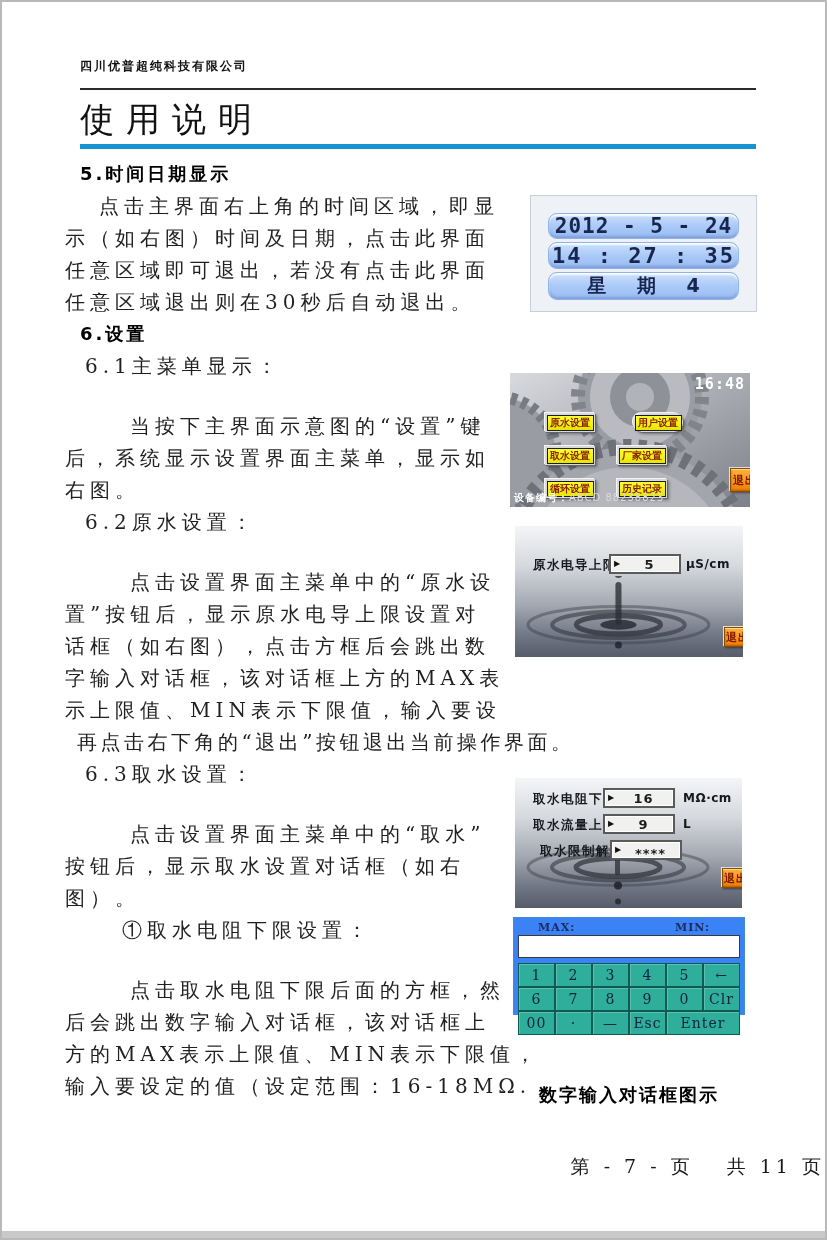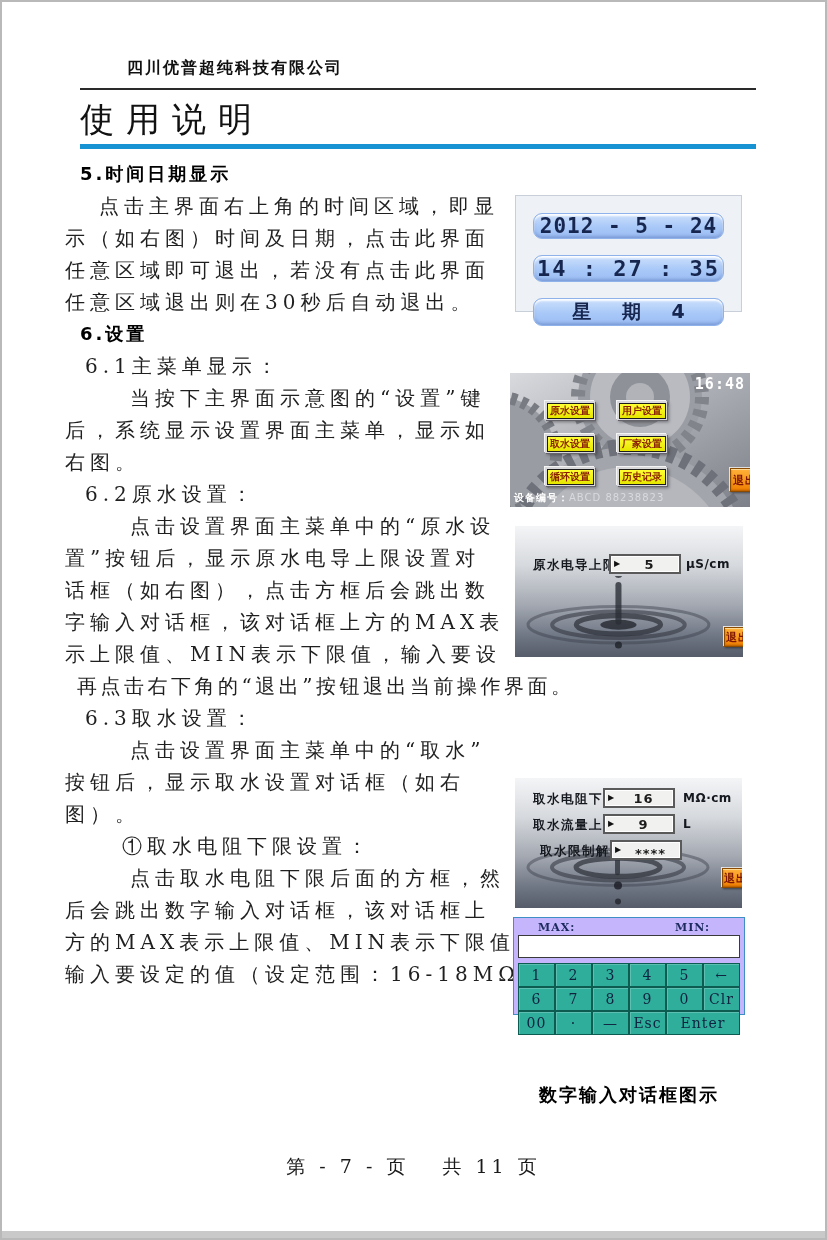--- a/index.html
+++ b/index.html
@@ -3,56 +3,56 @@
 <meta charset="utf-8">
 <style>
   html,body{margin:0;padding:0;background:#ffffff;}
   .page{position:relative;width:827px;height:1240px;background:#fff;border:2px solid #b9b9b9;
         box-sizing:border-box;overflow:hidden;color:#1d1d1d;
         font-family:"DejaVu Serif","Liberation Serif",serif;}
   .bottom-strip{position:absolute;left:0;right:0;bottom:0;height:7px;background:#c9c9c9;}
 
   
   .company{position:absolute;left:78px;top:56px;font-family:"DejaVu Sans","Liberation Sans",sans-serif;
-           font-weight:bold;font-size:16px;letter-spacing:2px;color:#111;margin-left:47px;}
+           font-weight:bold;font-size:12px;letter-spacing:2px;color:#111;}
   .header-rule{position:absolute;left:78px;top:86px;width:676px;height:2px;background:#2a2a2a;}
   .doc-title{position:absolute;left:78px;top:95px;font-size:34px;letter-spacing:12px;color:#111;}
   .blue-bar{position:absolute;left:78px;top:142px;width:676px;height:5px;}
 
   
   .textcol{position:absolute;left:63px;top:156px;width:730px;font-size:20px;line-height:32px;
            letter-spacing:5px;white-space:nowrap;color:#1f1f1f;}
   .textcol div{height:32px;}
   .h{font-family:"DejaVu Sans","Liberation Sans",sans-serif;font-weight:bold;font-size:18px;
      letter-spacing:3px;padding-left:15px;color:#000;}
   .sub{padding-left:20px;}
   .p1{padding-left:34px;}
-  .p2{padding-left:65px;}
+  .p2{padding-left:65px;margin-top:28px;}
   .circ{padding-left:57px;}
   .wide{padding-left:12px;letter-spacing:3.5px;}
 
   
-  .clock-panel{position:absolute;left:513px;top:193px;width:227px;height:117px;background:#eef1f6;
-               border:1px solid #c9cfd9;display:flex;flex-direction:column;gap:16px;padding:17px;
+  .clock-panel{position:absolute;left:528px;top:193px;width:227px;height:117px;background:#eef1f6;
+               border:1px solid #c9cfd9;display:flex;flex-direction:column;gap:3px;padding:17px;
                box-sizing:border-box;}
   .lcd-pill{flex:1;border-radius:9px;background:linear-gradient(180deg,#cde0fb 0%,#a8c8f8 55%,#9cbdf4 100%);
             border:1px solid #8fb2ea;box-shadow:inset 0 2px 2px rgba(255,255,255,.95),inset 0 -2px 3px rgba(80,110,175,.4);
             display:flex;align-items:center;justify-content:center;color:#16264f;
             font-family:"DejaVu Sans Mono","Liberation Mono",monospace;font-weight:bold;}
   .lcd-date{font-size:21px;letter-spacing:1px;}
   .lcd-time{font-size:22px;letter-spacing:2px;}
   .lcd-week{font-family:"DejaVu Sans","Liberation Sans",sans-serif;font-size:19px;letter-spacing:12px;padding-left:12px;}
 
   
   .menu-panel{position:absolute;left:508px;top:371px;width:240px;height:134px;overflow:hidden;}
   .menu-panel svg.gears{position:absolute;left:0;top:0;width:100%;height:100%;}
   .menu-time{position:absolute;top:2px;right:5px;color:#fff;font-family:"DejaVu Sans Mono","Liberation Mono",monospace;
              font-weight:bold;font-size:15px;letter-spacing:1px;}
   .menu-btn{position:absolute;width:50px;height:19px;background:#d9d9dc;padding:1.5px;box-sizing:border-box;
-            box-shadow:-1px -1px 0 #f4f4f4,1px 1px 0 #64646a,2px 2px 3px rgba(0,0,0,.4);cursor:default;}
+            box-shadow:-1px -1px 0 #f4f4f4,1px 1px 0 #64646a,2px 2px 3px rgba(0,0,0,.4);cursor:default;margin-top:12px;}
   .menu-btn>span{display:flex;width:100%;height:100%;align-items:center;justify-content:center;
             background:linear-gradient(#ffff33,#e6e600);border:1px solid #1b1b1b;color:#8a1f00;
             font-family:"DejaVu Sans","Liberation Sans",sans-serif;font-weight:bold;font-size:10px;
             letter-spacing:0;box-sizing:border-box;white-space:nowrap;}
   .device-line{position:absolute;left:4px;bottom:2px;font-family:"DejaVu Sans","Liberation Sans",sans-serif;
                font-size:10px;letter-spacing:1px;}
   .device-line .dl{color:#fff;font-weight:bold;}
   .device-line .dv{color:#d9dade;}
 
   
@@ -72,41 +72,41 @@
              font-size:13px;font-weight:bold;color:#1c1c1c;letter-spacing:1px;}
   .wbox .stars{transform:translateY(3px);}
   .exit-btn{position:absolute;background:linear-gradient(#ffb13a,#f07f00);border:1px solid #8a4a00;
             box-shadow:inset 0 1px 0 #ffd890,inset 0 -1px 2px #b35a00,1px 1px 2px rgba(0,0,0,.45),
                        -1px -1px 0 #e8e8e8;
             color:#7c1400;font-family:Liberation Serif, serif;font-weight:bold;
             font-size:11px;display:flex;align-items:center;justify-content:center;letter-spacing:1px;
             box-sizing:border-box;cursor:default;margin-left:32px;}
 
   
-  .keypad-panel{position:absolute;left:511px;top:915px;width:232px;height:98px;background:#c4b5fd;
+  .keypad-panel{position:absolute;left:511px;top:915px;width:232px;height:98px;background:#3b82f6;
                 border:1px solid #3f8fc4;box-sizing:border-box;}
   .kp-labels{position:absolute;top:3px;left:0;right:0;height:12px;
              font-family:"DejaVu Serif","Liberation Serif",serif;font-weight:bold;font-size:11px;
              color:#1c2a5e;letter-spacing:1px;}
   .kp-max{position:absolute;left:24px;}
   .kp-min{position:absolute;left:161px;}
   .kp-input{position:absolute;left:4px;top:17px;width:222px;height:23px;background:#ffffff;
             border:1px solid #3a3a3a;box-sizing:border-box;font-size:13px;}
   .kp-grid{position:absolute;left:4px;top:45px;width:222px;}
   .kp-row{display:grid;grid-template-columns:repeat(6,1fr);}
   .key{background:#2fae9c;border:1px solid #0d5c52;box-shadow:inset 1px 1px 0 rgba(255,255,255,.22);
        color:#10233f;font-family:"DejaVu Serif","Liberation Serif",serif;font-size:14px;height:24px;
        display:flex;align-items:center;justify-content:center;box-sizing:border-box;cursor:default;
        letter-spacing:1px;}
   .key.span2{grid-column:span 2;}
 
   .caption{position:absolute;left:511px;top:1041px;width:232px;text-align:center;
            font-family:"DejaVu Sans","Liberation Sans",sans-serif;font-weight:bold;font-size:18px;
            letter-spacing:2px;color:#000;margin-top:40px;}
-  .footer{position:absolute;left:0;width:100%;top:1152px;text-align:center;font-size:19px;
+  .footer{position:absolute;left:0;width:100%;top:1152px;text-align:right;font-size:19px;
           letter-spacing:4px;color:#1a1a1a;}
 </style>
 </head>
 <body>
 
 <div class="page">
 
   <div class="company">四川优普超纯科技有限公司</div>
   <div class="header-rule"></div>
   <div class="doc-title">使用说明</div>
@@ -163,21 +163,21 @@
       <circle cx="130" cy="24" r="30" fill="#8f9198"></circle>
       <circle cx="130" cy="24" r="14" fill="#b1b3b9"></circle>
       <circle cx="118" cy="196" r="122" fill="#a3a5ac" stroke="#6f717a" stroke-width="16" stroke-dasharray="8 7"></circle>
       <circle cx="118" cy="196" r="102" fill="#b5b7bd"></circle>
     </svg>
     <div class="menu-time">16:48</div>
 
     <div class="menu-btn" style="left:35px;top:28px;">
         <span>原水设置</span>
       </div>
-    <div class="menu-btn" style="left:107px;top:28px;">
+    <div class="menu-btn" style="left:123px;top:28px;border-radius:9px;">
         <span>用户设置</span>
       </div>
     <div class="menu-btn" style="left:35px;top:61px;">
         <span>取水设置</span>
       </div>
     <div class="menu-btn" style="left:107px;top:61px;">
         <span>厂家设置</span>
       </div>
     <div class="menu-btn" style="left:35px;top:94px;text-align:center;">
         <span>循环设置</span>

